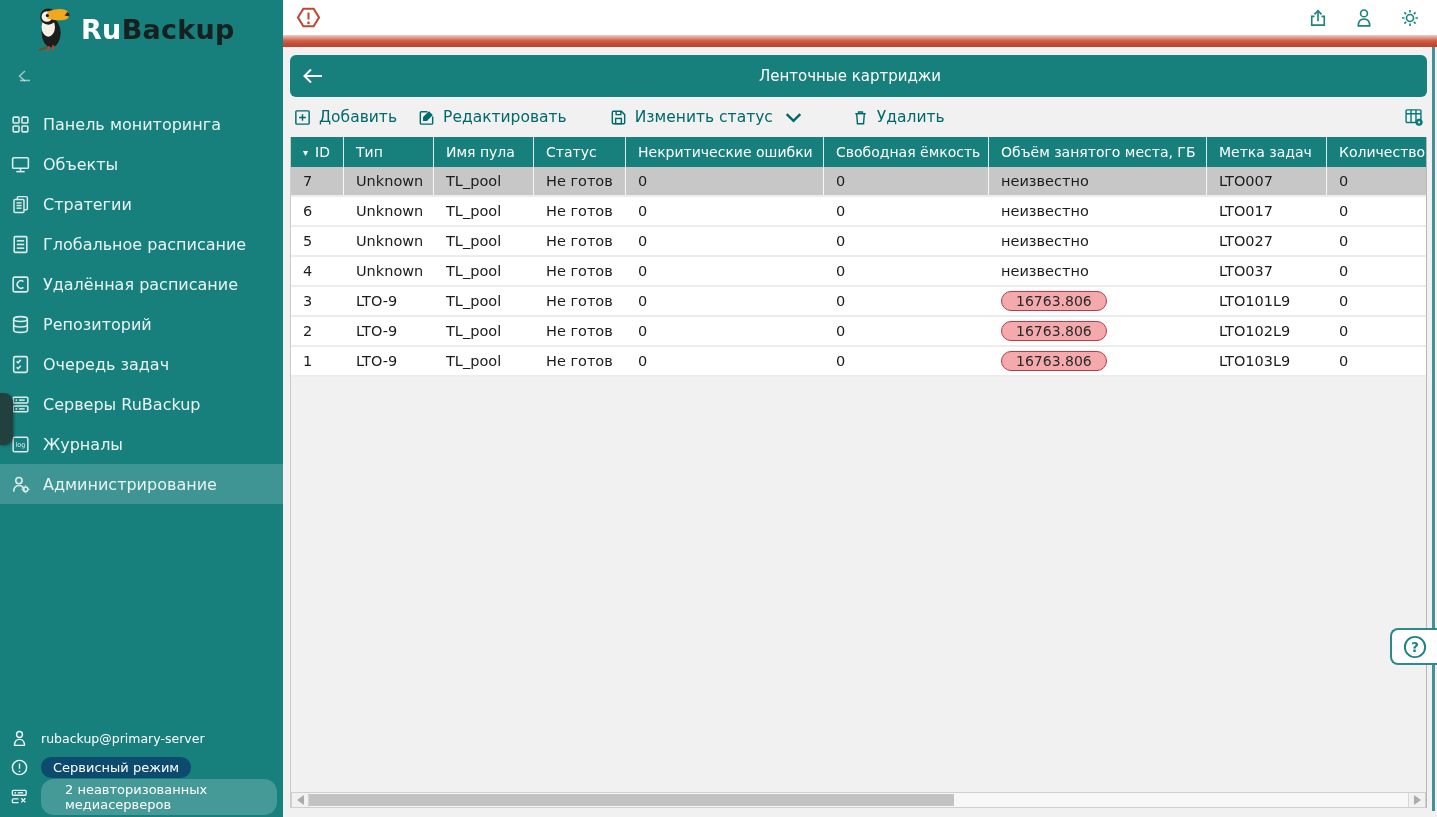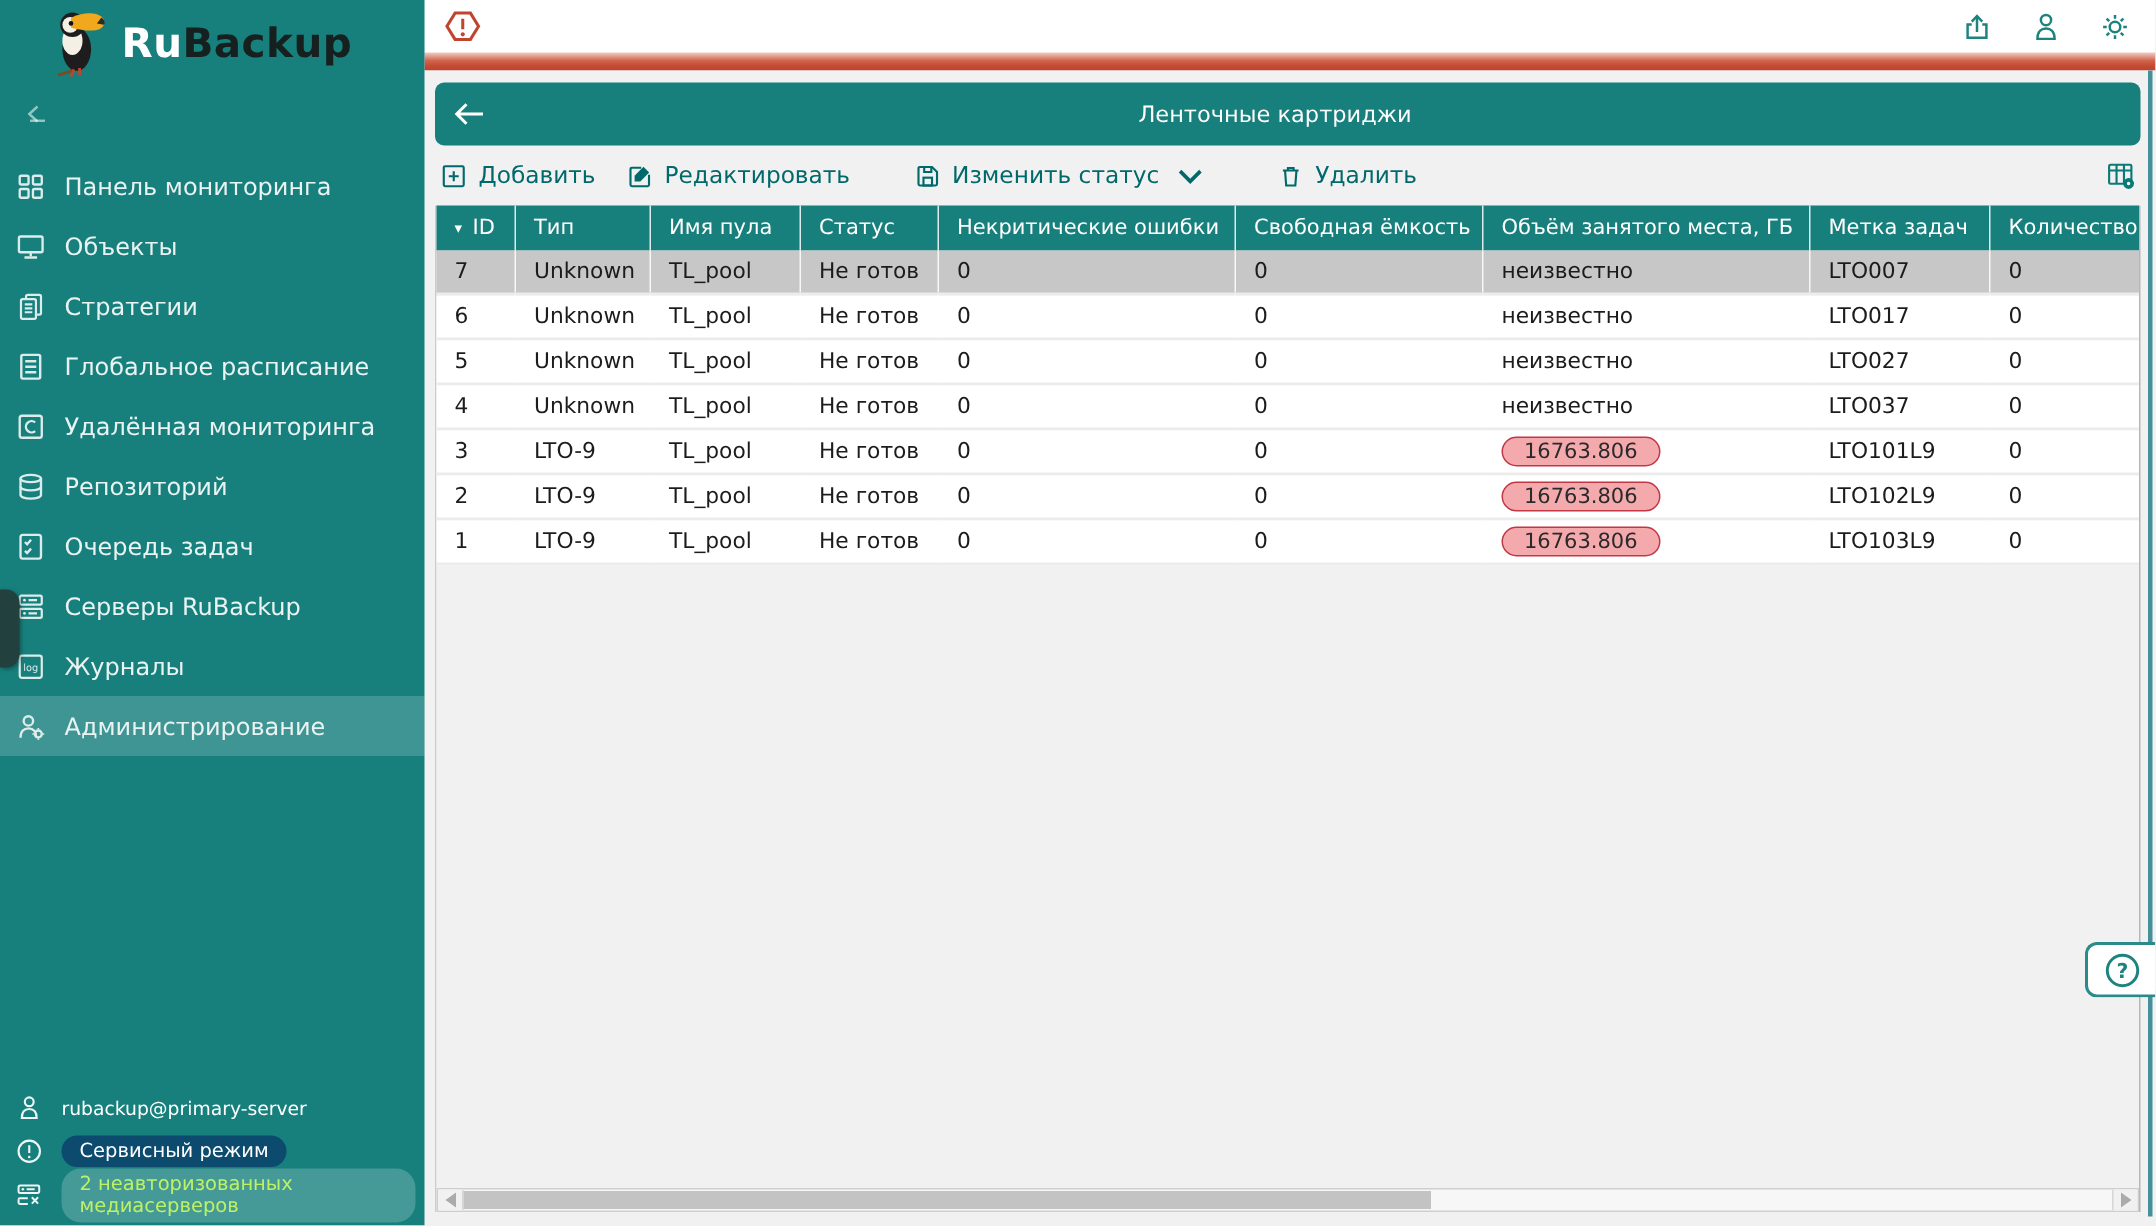--- a/index.html
+++ b/index.html
@@ -16,21 +16,21 @@
   .menu { margin-top:8px; }
   .side-item { height:40px; display:flex; align-items:center; gap:12px; padding-left:10px; color:#e9f3f2; font-size:16px; cursor:pointer; }
   .side-item.active { background:rgba(255,255,255,0.17); }
   .side-icon { width:21px; height:21px; flex:0 0 21px; color:#dcecea; }
   .drawer-handle { position:absolute; left:0; top:393px; width:13px; height:52px; background:#21403e; border-radius:0 9px 9px 0; box-shadow:1px 1px 3px rgba(0,0,0,0.35); z-index:3; }
   .side-footer { position:absolute; left:0; bottom:6px; width:100%; padding:0 6px; }
   .foot-row { display:flex; align-items:center; gap:12px; height:29px; padding-left:4px; }
   .foot-icon { width:19px; height:19px; flex:0 0 19px; color:#eef6f5; }
   .foot-user { color:#ffffff; font-size:12.5px; }
   .badge-red { background:#0c4a6e; color:#fff; font-size:13px; padding:3px 12px; border-radius:13px; }
-  .badge-soft { background:rgba(255,255,255,0.20); color:#bef264; font-size:13px; padding:3px 12px; border-radius:13px; }
+  .badge-soft { background:rgba(255,255,255,0.20); color:#ffffff; font-size:13px; padding:3px 24px; border-radius:13px; }
 
   
   .main { position:absolute; left:283px; top:0; width:1154px; height:817px; }
   .topbar { height:35px; background:#ffffff; display:flex; align-items:center; padding:0 16px 0 12px; }
   .hex-warning { width:27px; height:27px; color:#c0452f; }
   .topbar-spacer { flex:1; }
   .topbar-ic { width:22px; height:22px; color:#1d837f; margin-left:24px; cursor:pointer; }
   .red-strip { height:12px; background:linear-gradient(to bottom,#f0cdc5 0%,#d2644c 45%,#c44a33 75%,#bc4430 100%); }
   .content { height:770px; background:#f1f1f1; padding:8px 10px 9px 7px; display:flex; flex-direction:column; position:relative; }
 
@@ -253,21 +253,21 @@
     <svg class="side-icon">
           <use href="#icon-schedule" xlink:href="#icon-schedule"></use>
         </svg>
     <span class="side-label">Глобальное расписание</span>
   </div>
 
   <div class="side-item">
     <svg class="side-icon">
           <use href="#icon-replication" xlink:href="#icon-replication"></use>
         </svg>
-    <span class="side-label">Удалённая мониторинга</span>
+    <span class="side-label">Удалённая расписание</span>
   </div>
 
   <div class="side-item">
     <svg class="side-icon">
           <use href="#icon-repository" xlink:href="#icon-repository"></use>
         </svg>
     <span class="side-label">Репозиторий</span>
   </div>
 
   <div class="side-item">

